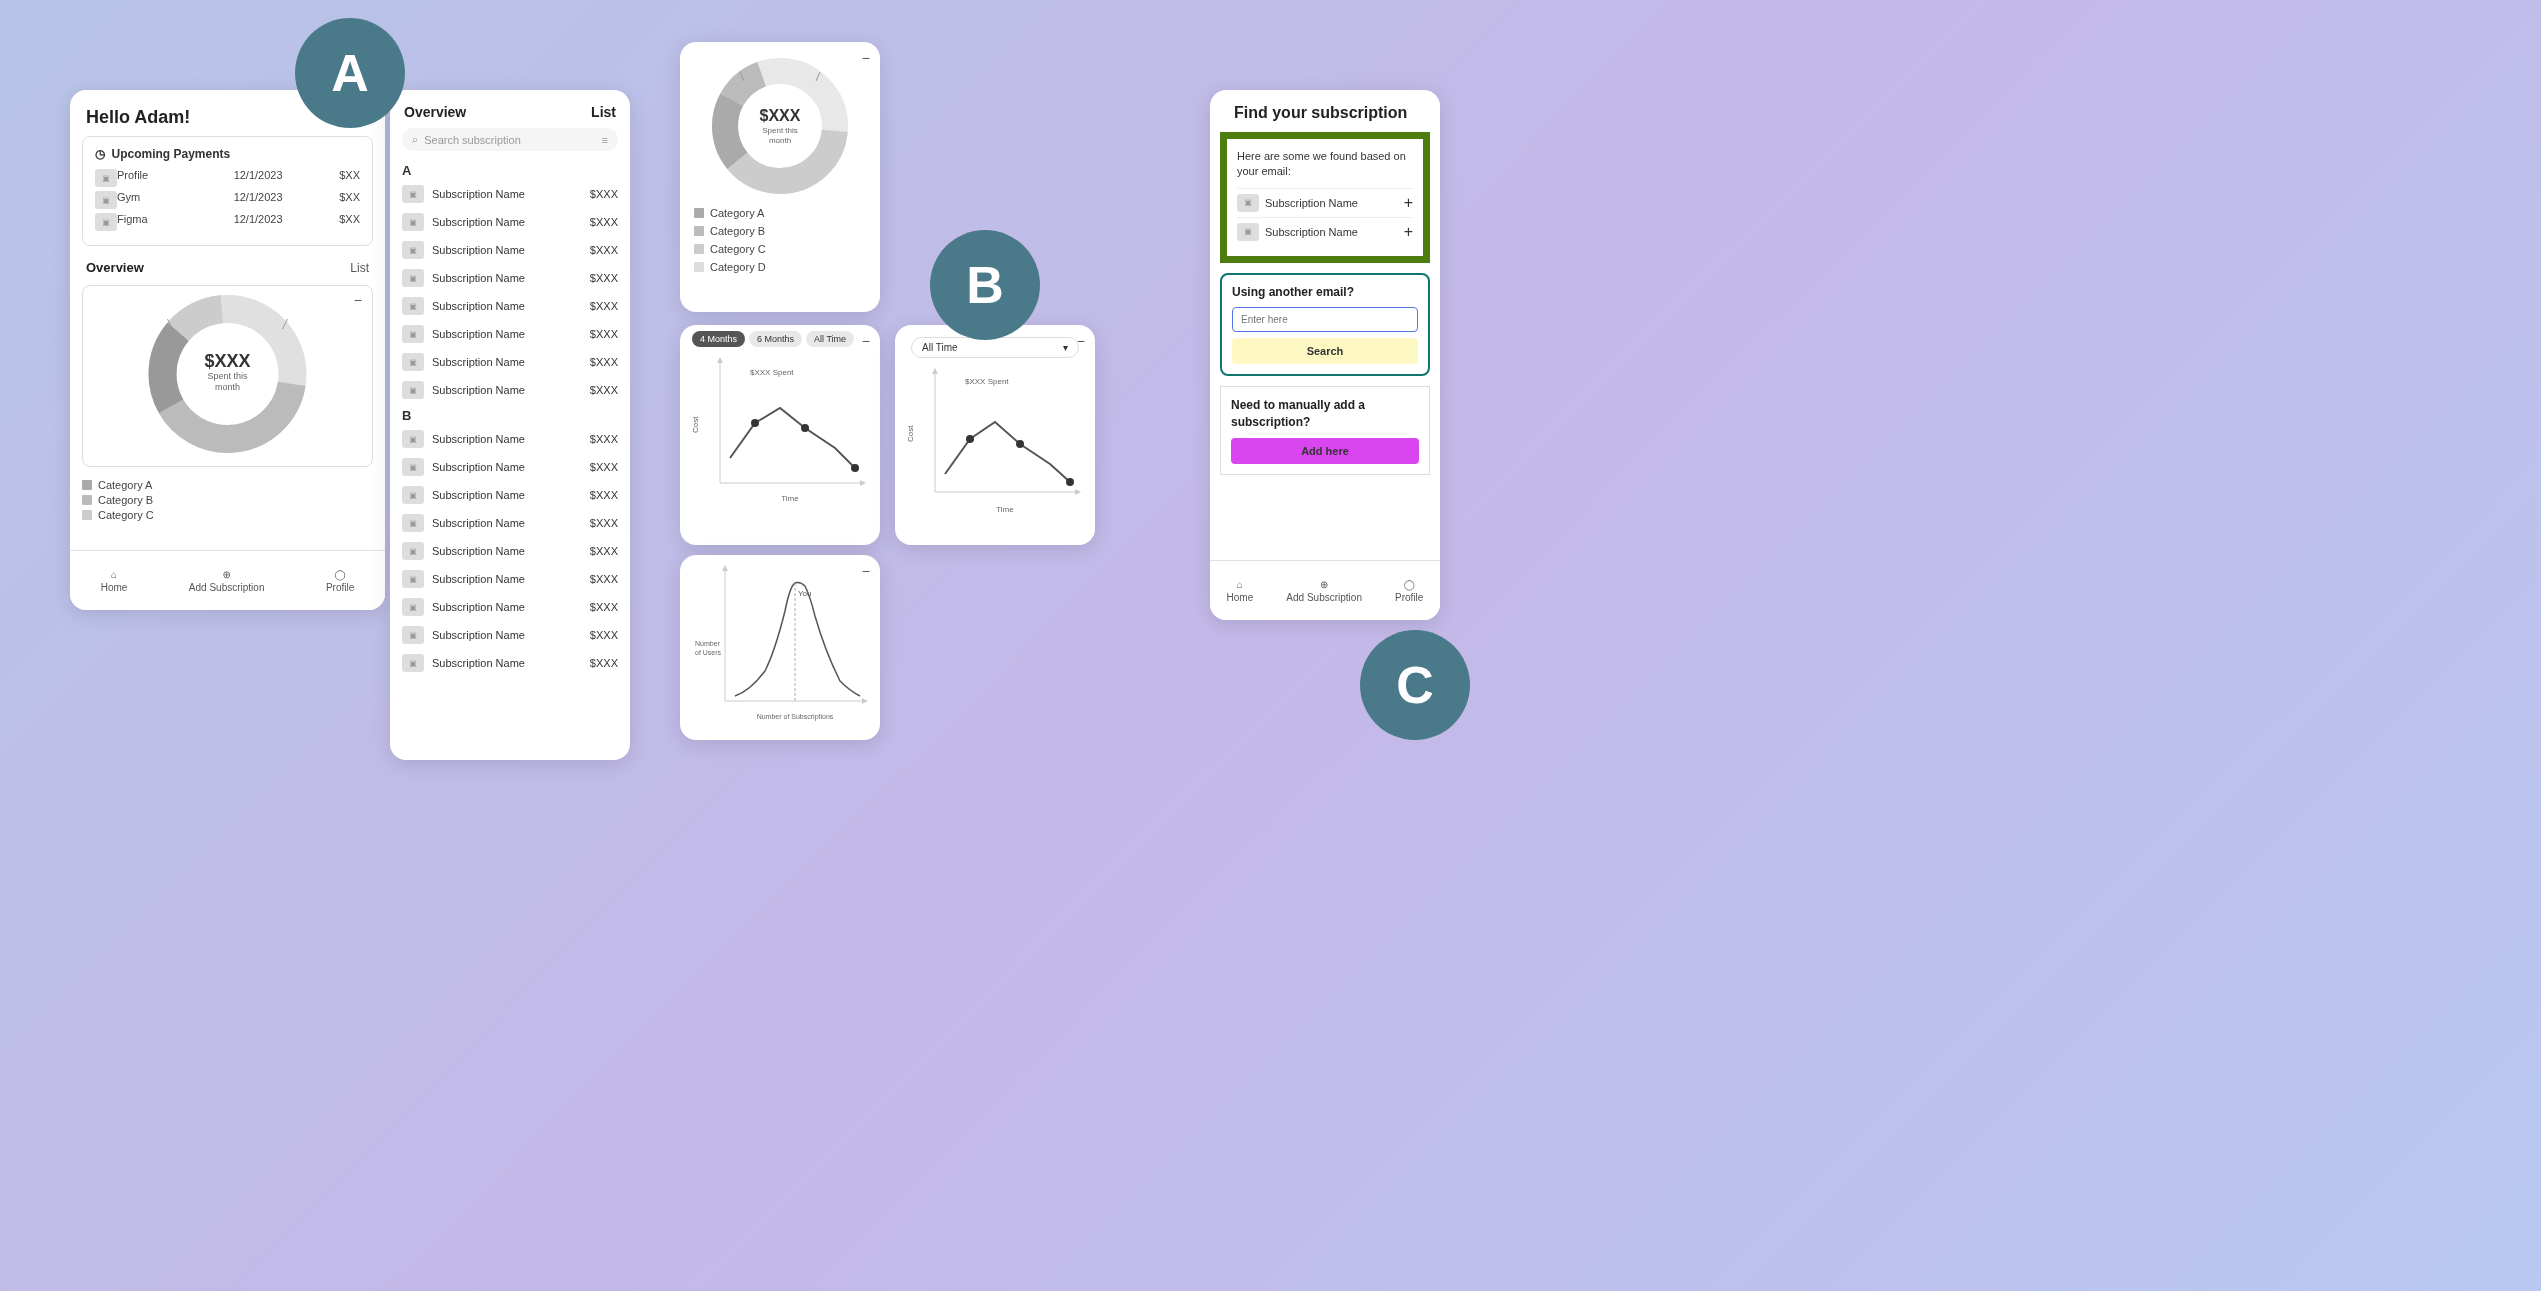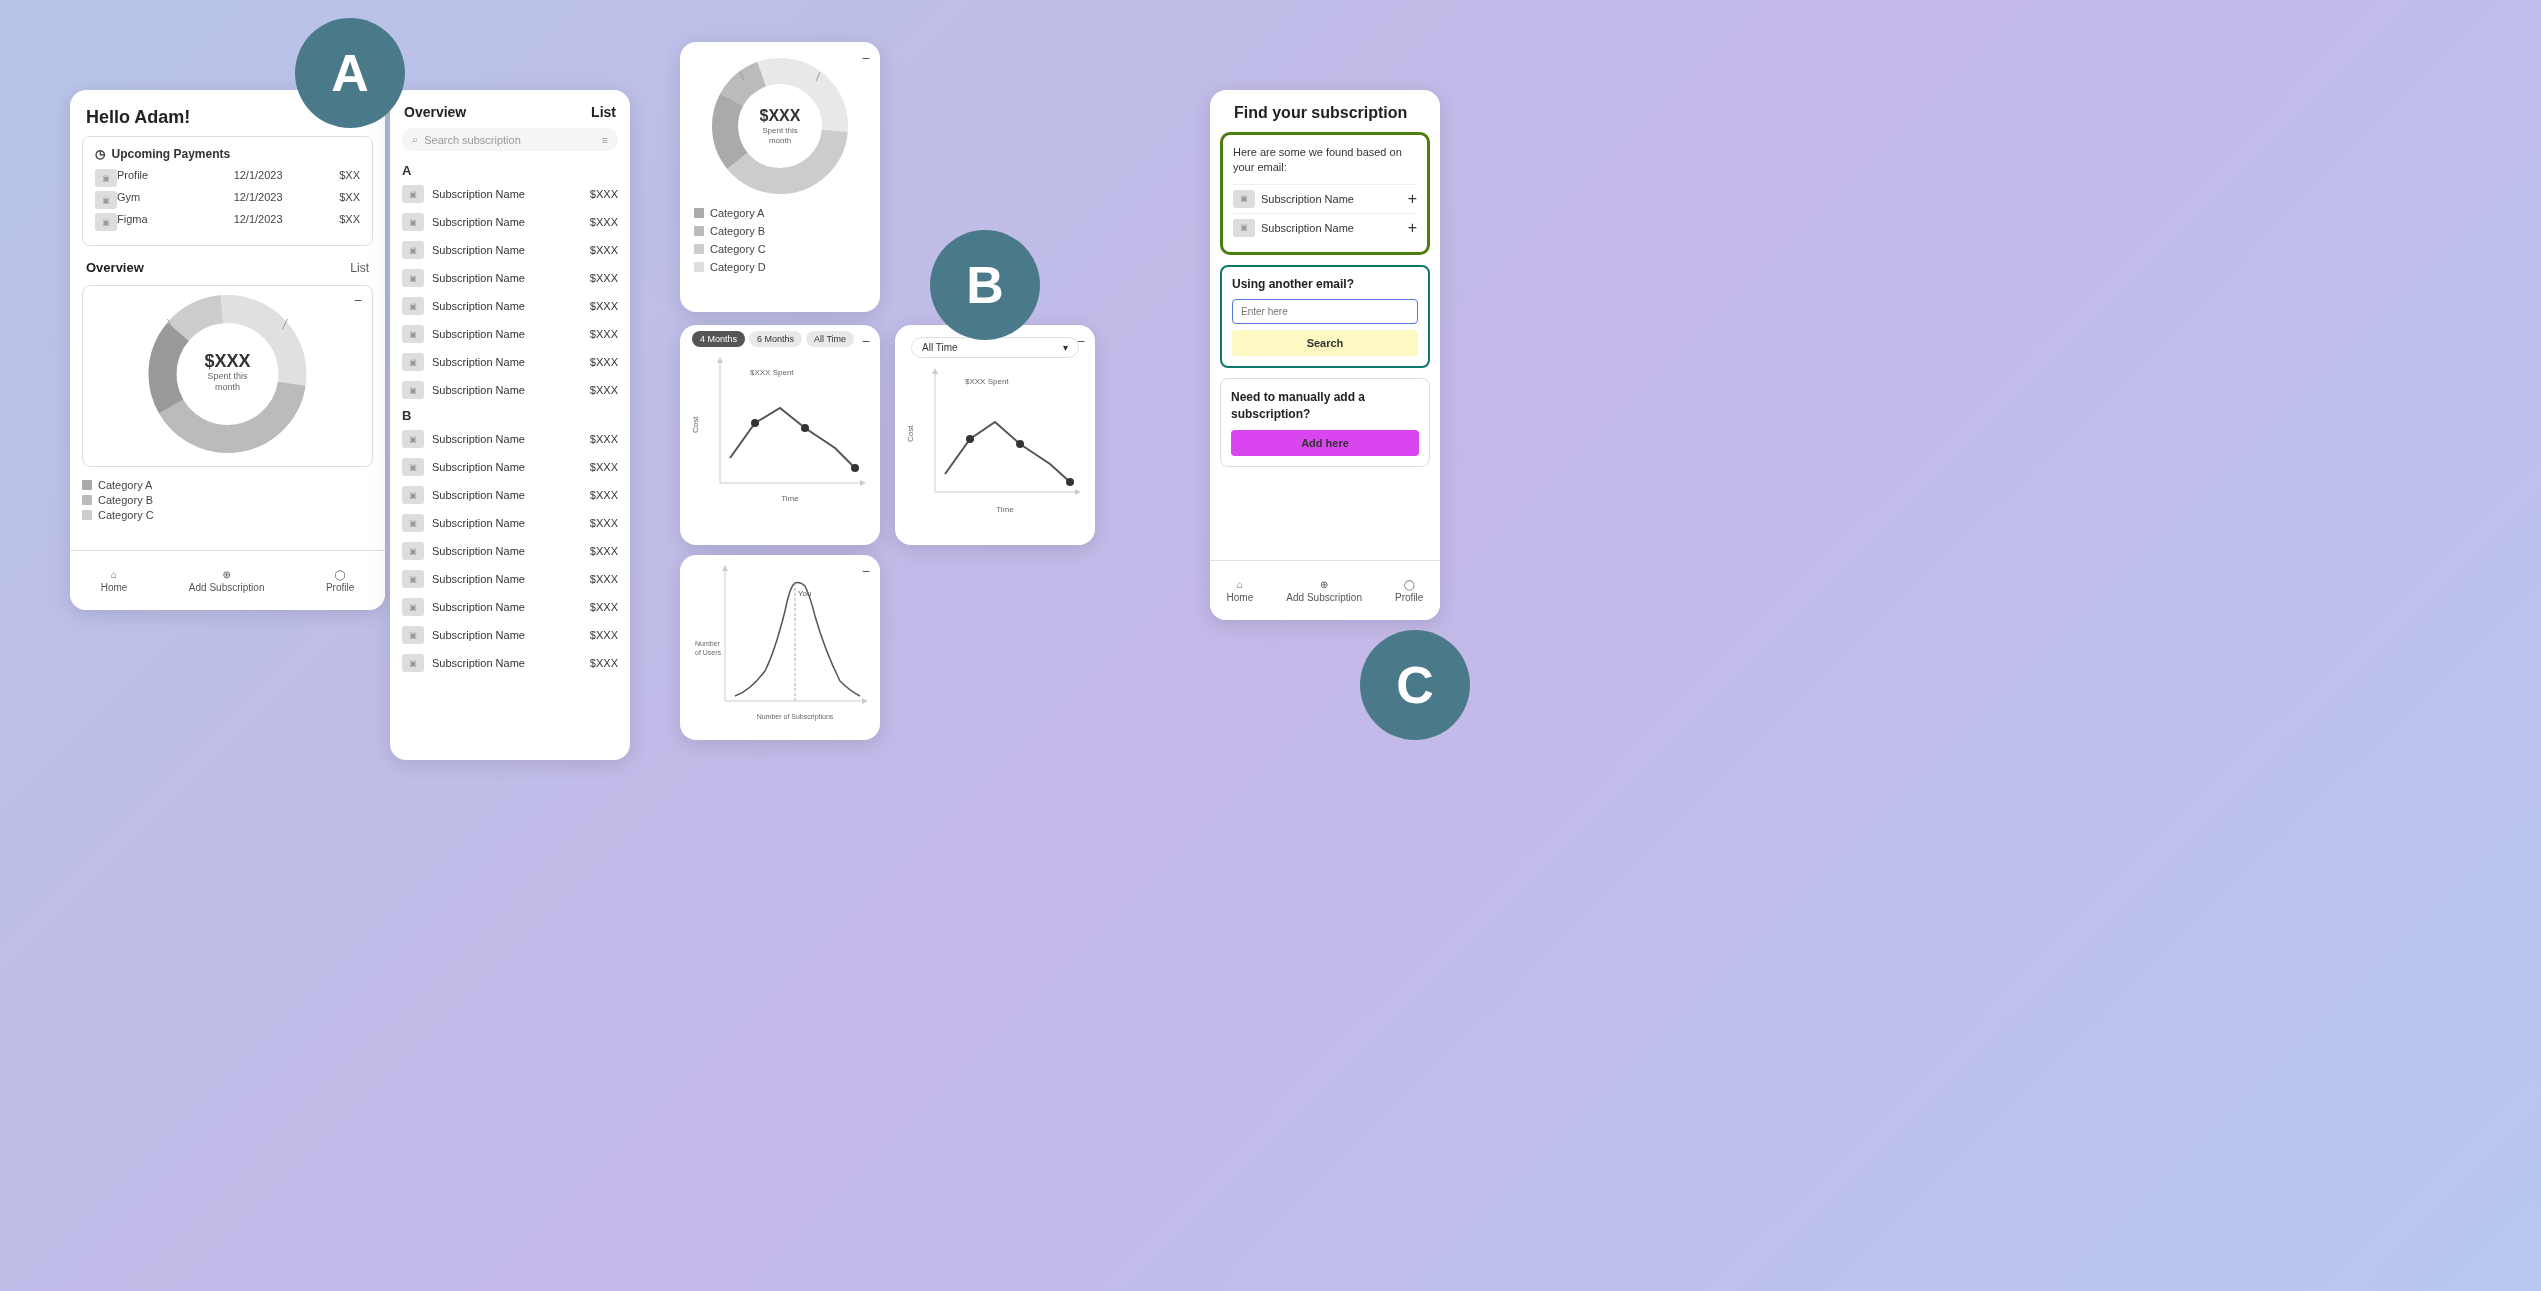--- a/index.html
+++ b/index.html
@@ -267,22 +267,22 @@
 
     
     .find-sub-title {
       padding: 14px 24px 10px;
       font-size: 16px;
       font-weight: 600;
       color: #222;
     }
     .found-box {
       margin: 0 10px 10px;
-      border: 3px solid #4d7c0f;
-      border-radius: 10px;
+      border: 7px solid #4d7c0f;
+      border-radius: 0;
       padding: 10px;
     }
     .found-box-title {
       font-size: 11px;
       color: #333;
       margin-bottom: 8px;
       line-height: 1.4;
     }
     .found-item {
       display: flex;
@@ -324,21 +324,21 @@
       padding: 7px;
       font-size: 11px;
       font-weight: 600;
       color: #333;
       cursor: pointer;
     }
 
     .manual-add-box {
       margin: 0 10px 10px;
       border: 1px solid #ddd;
-      border-radius: 8px;
+      border-radius: 0;
       padding: 10px;
     }
     .manual-add-title {
       font-size: 12px;
       font-weight: 600;
       color: #222;
       margin-bottom: 8px;
       line-height: 1.4;
     }
     .add-here-btn {

